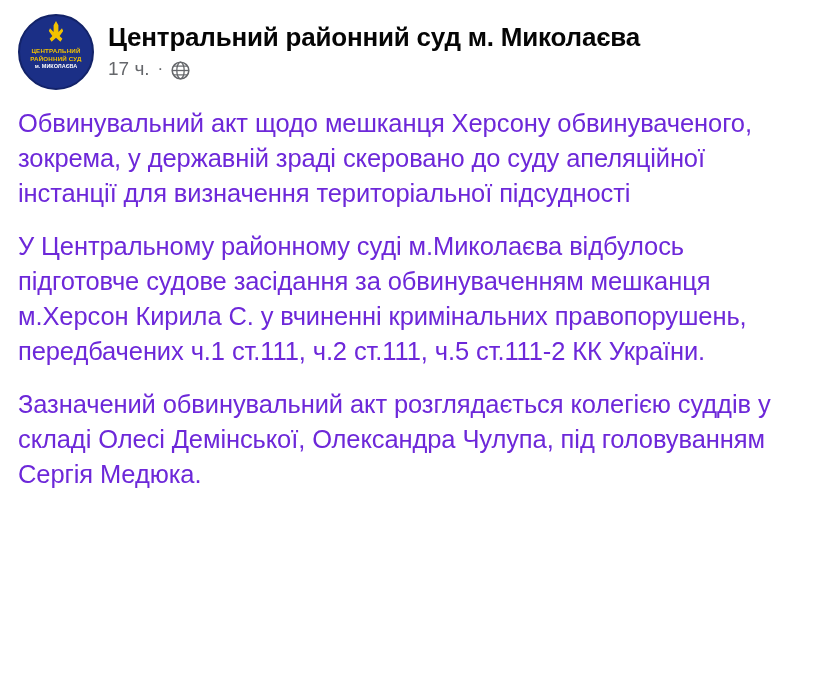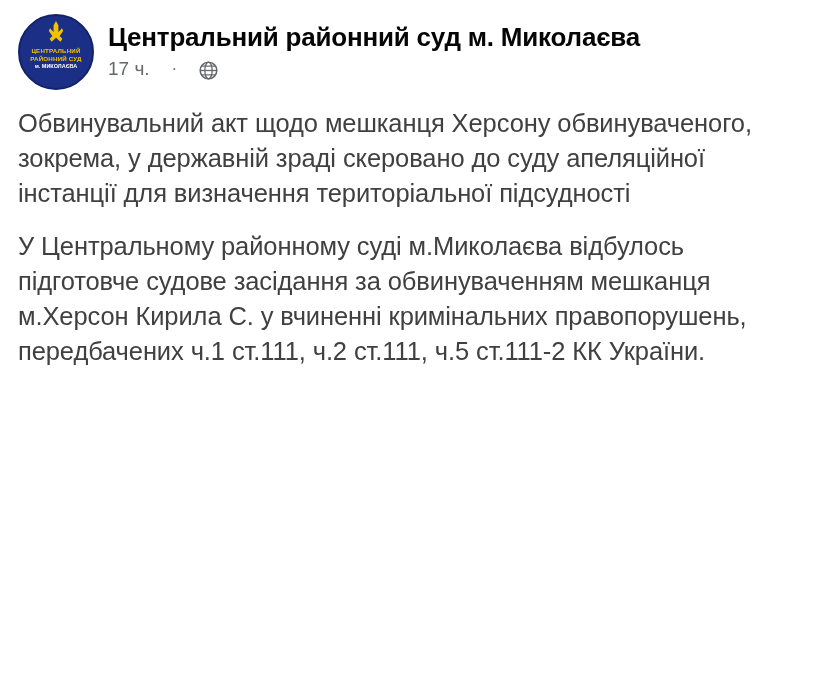--- a/index.html
+++ b/index.html
@@ -77,21 +77,21 @@
     font-size: 26px;
     font-weight: bold;
     color: #050505;
     letter-spacing: -0.2px;
     line-height: 30px;
     white-space: nowrap;
   }
   .meta-row {
     display: flex;
     align-items: center;
-    gap: 22px;
+    gap: 8px;
     margin-top: 6px;
     color: #65676b;
     font-size: 19px;
     line-height: 22px;
   }
   .meta-dot {
     color: #65676b;
     font-size: 17px;
   }
   .globe-icon {
@@ -99,21 +99,21 @@
     width: 19px;
     height: 19px;
     position: relative;
     top: 1px;
   }
 
   
   .post-body {
     font-size: 25.5px;
     line-height: 35px;
-    color: #404040;
+    color: #6d28d9;
     letter-spacing: -0.1px;
   }
   .post-body p {
     margin: 0 0 18px 0;
   }
   .post-body p:last-child {
     margin-bottom: 0;
   }
   .para-tight {
     margin-bottom: 0 !important;
@@ -147,15 +147,16 @@
           </svg>
         </span>
       </div>
     </div>
 
   </div>
 
   <div class="post-body">
     <p>Обвинувальний акт щодо мешканця Херсону обвинуваченого, зокрема, у державній зраді скеровано до суду апеляційної інстанції для визначення територіальної підсудності</p>
     <p>У Центральному районному суді м.Миколаєва відбулось підготовче судове засідання за обвинуваченням мешканця м.Херсон Кирила С. у вчиненні кримінальних правопорушень, передбачених ч.1 ст.111, ч.2 ст.111, ч.5 ст.111-2 КК України.</p>
+    <p>Зазначений обвинувальний акт розглядається колегією суддів у складі Олесі Демінської, Олександра Чулупа, під головуванням Сергія Медюка.</p>
   </div>
 
 </div>
 
 </body></html>

